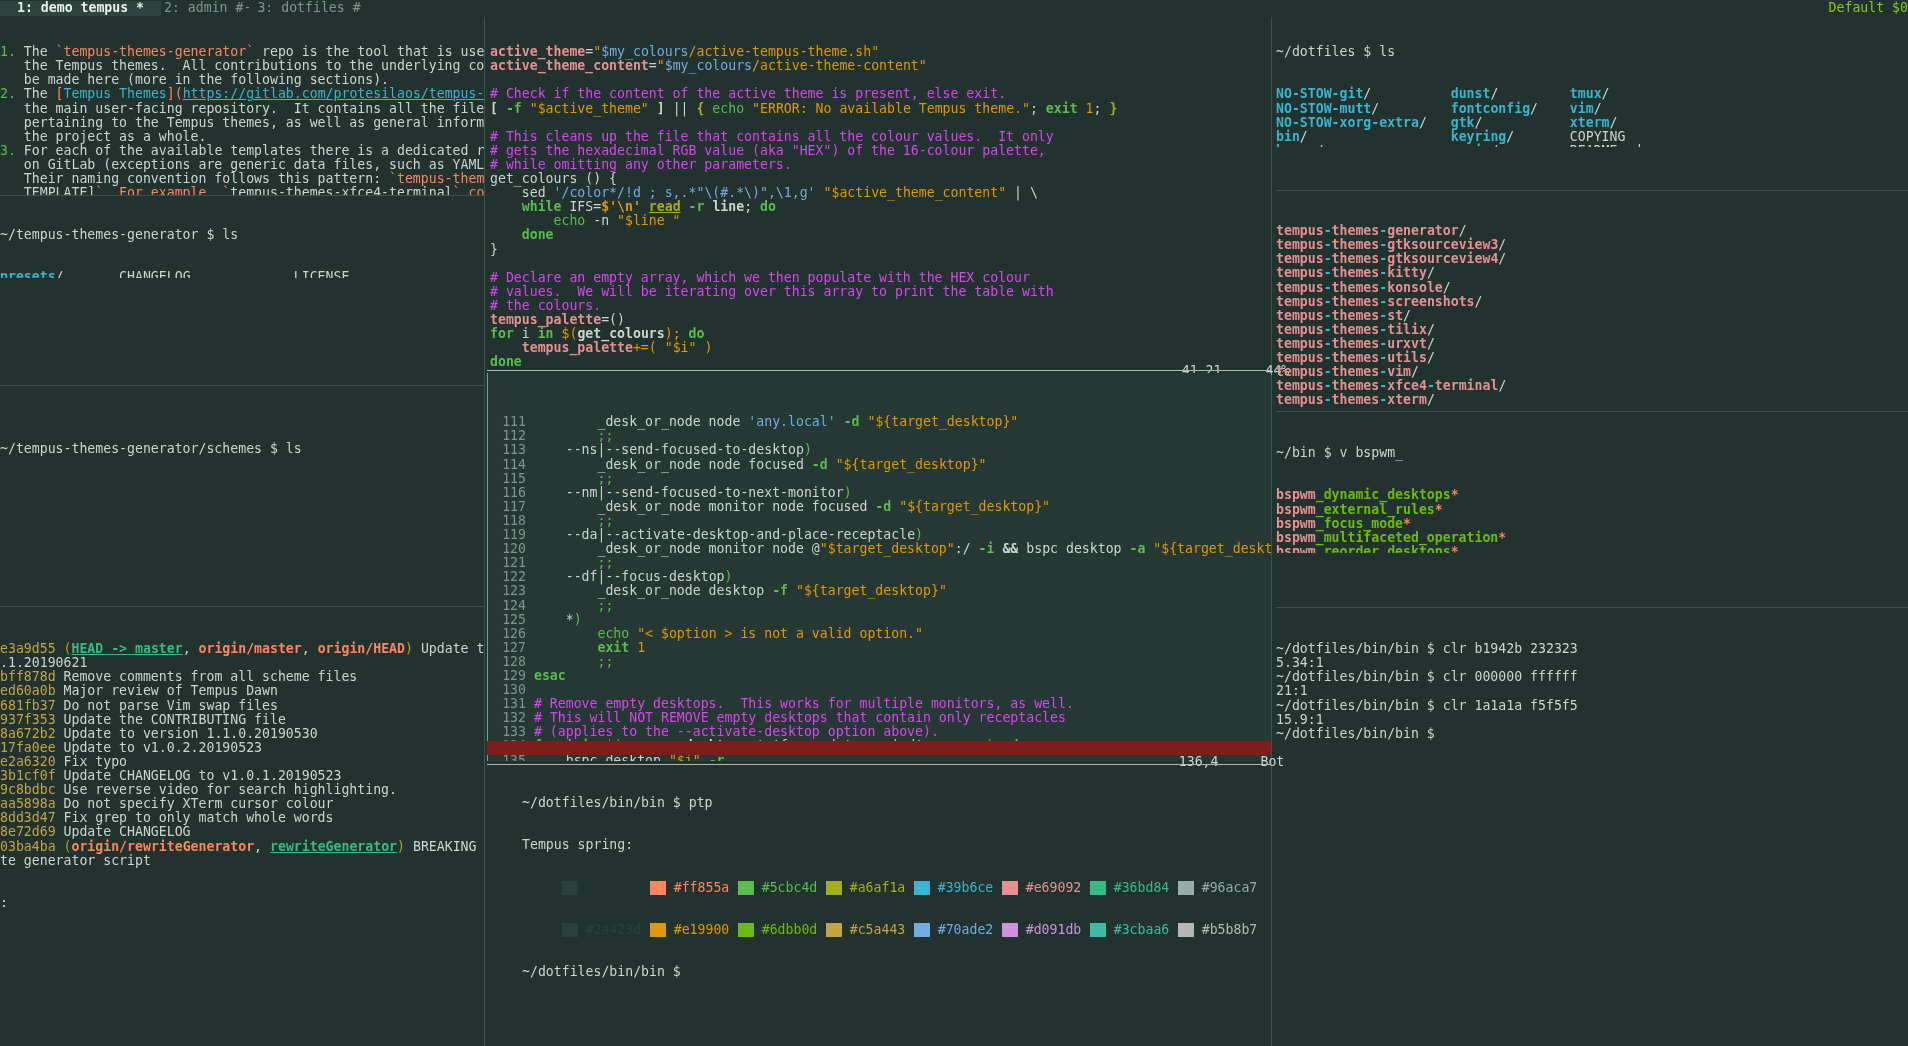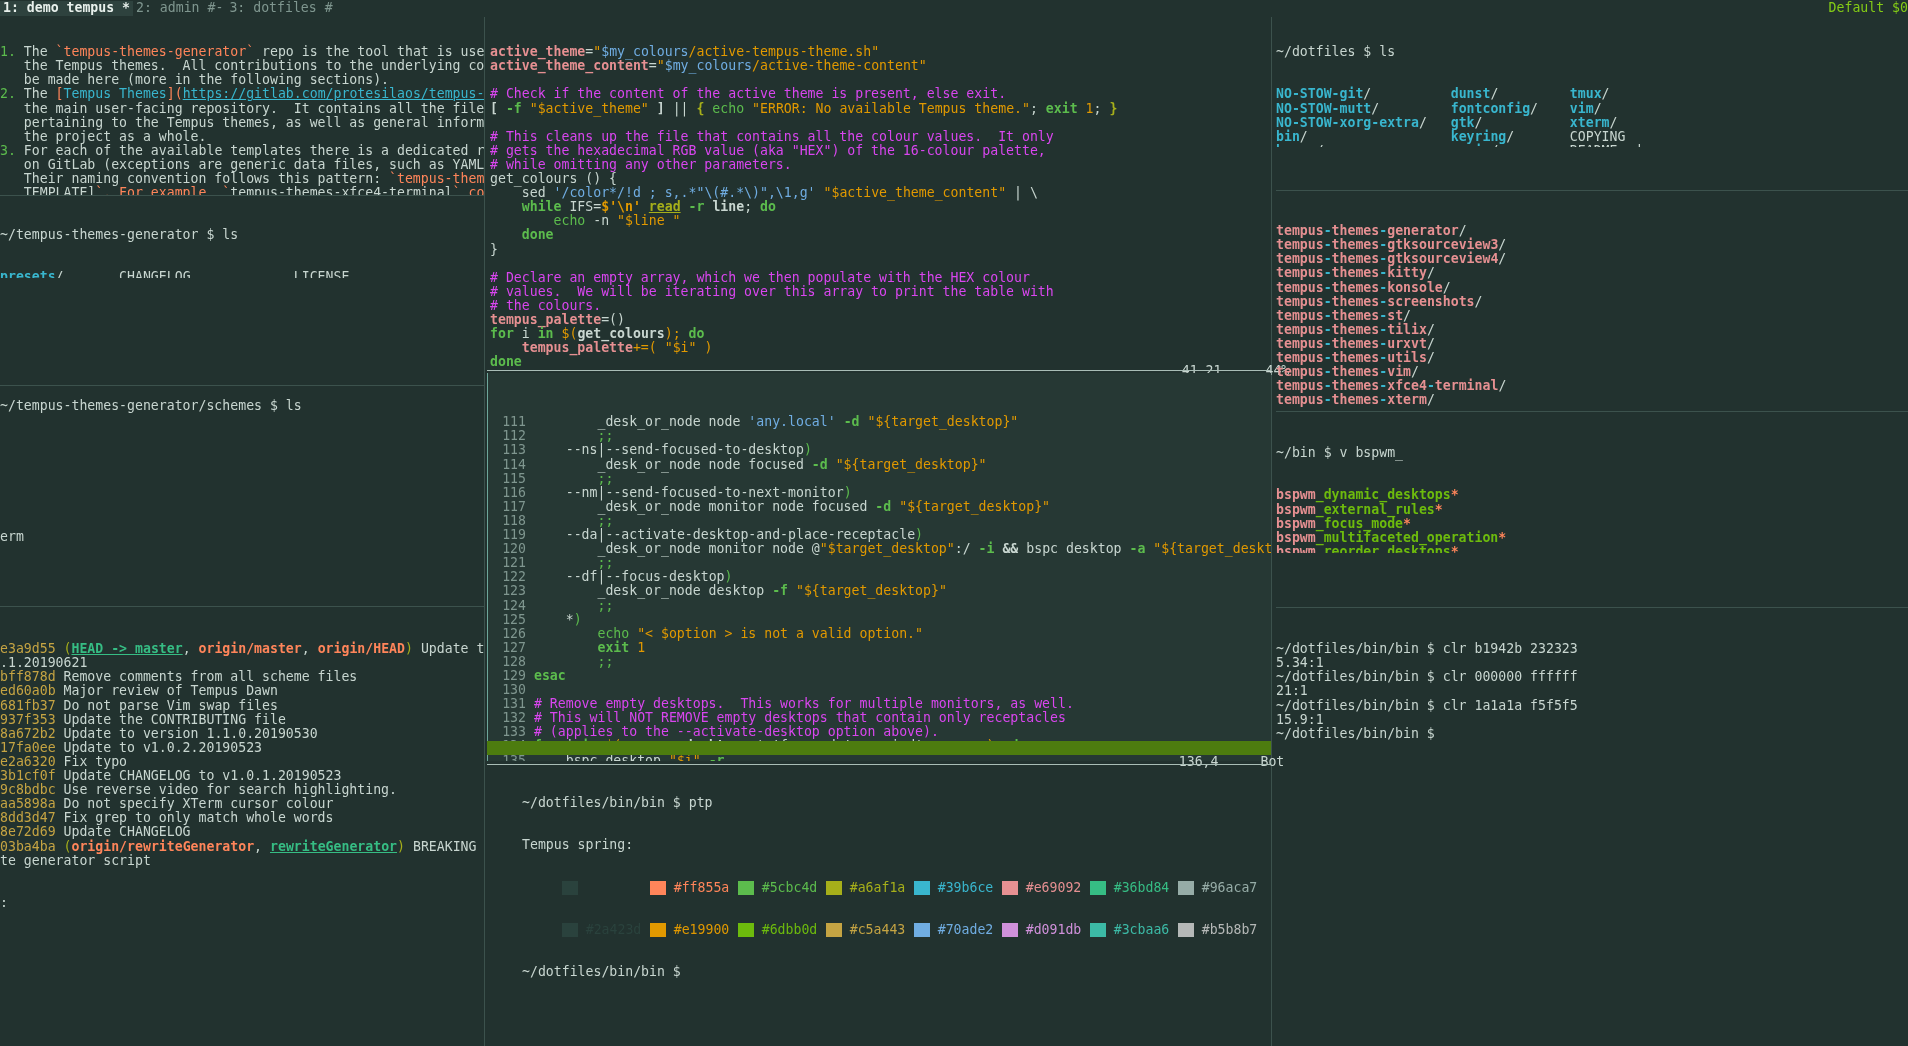--- a/index.html
+++ b/index.html
@@ -15,21 +15,21 @@
   }
   .screen { position:relative; width:1908px; height:1046px; background:#22322f; }
 
   
   .statusbar {
     position:absolute; left:0; top:0; width:1908px; height:17px;
     background:#22322f; color:#8ba39c;
     display:flex; align-items:center; white-space:pre;
     font-weight:bold; font-size:13.2px;
   }
-  .win-active { background:#2e423e; color:#e8f0ec; padding:0 3px; font-weight:bold; }
+  .win-active { background:#2e423e; color:#e8f0ec; padding:0 17px; font-weight:bold; }
   .win-inactive { color:#7f968f; font-weight:normal; padding:0 3px;}
   .status-right { margin-left:auto; color:#84cc16; font-weight:normal; padding-right:0;}
 
   
   .pane { position:absolute; overflow:hidden; white-space:pre; }
   .pane-body { white-space:pre; }
   .line { height:14.1px; white-space:pre; }
 
   
   .vsep { position:absolute; width:1px; background:#3c524d; }
@@ -88,54 +88,48 @@
   <div class="hsep" style="left:0; top:195px; width:484px;"></div>
 
   <div class="pane" style="left:0; top:200px; width:484px; height:78px;">
     <div class="line"><span class="c-fg">~/tempus-themes-generator $ ls</span></div>
     <div id="ls-generator-rows"><div class="line"><span class="c-cyan b">presets</span><span class="c-fg">/</span><span class="c-fg">       </span><span class="c-fg">CHANGELOG</span><span class="c-fg">             </span><span class="c-fg">LICENSE</span><span class="c-fg">                       </span></div></div>
     
   </div>
 
   <div class="hsep" style="left:0; top:385px; width:484px;"></div>
 
-  <div class="pane" style="left:0; top:371px; width:484px; height:62px;">
+  <div class="pane" style="left:0; top:414px; width:484px; height:62px;">
     <div class="line"><span class="c-fg">~/tempus-themes-generator/schemes $ ls</span></div>
     
     
     
   </div>
 
-  <div class="pane" style="left:0; top:502px; width:484px; height:62px;">
-    <div class="line"><span class="c-fg">erm</span></div>
-    
-    
-    
-  </div>
 
   <div class="hsep" style="left:0; top:606px; width:484px;"></div>
 
   <div class="pane" style="left:0; top:614px; width:484px; height:432px;">
     <div id="gitlog-body"><div class="line"><span class="c-olive">e3a9d55</span><span class="c-fg"> </span><span class="c-yellow">(</span><span class="c-teal b">HEAD -&gt; master</span><span class="c-fg">, </span><span class="c-red b">origin/master</span><span class="c-fg">, </span><span class="c-red b">origin/HEAD</span><span class="c-yellow">) </span><span class="c-fg">Update to version 1.1</span></div><div class="line"><span class="c-fg">.1.20190621</span></div><div class="line"><span class="c-olive">bff878d</span><span class="c-fg"> </span><span class="c-fg">Remove comments from all scheme files</span></div><div class="line"><span class="c-olive">ed60a0b</span><span class="c-fg"> </span><span class="c-fg">Major review of Tempus Dawn</span></div><div class="line"><span class="c-olive">681fb37</span><span class="c-fg"> </span><span class="c-fg">Do not parse Vim swap files</span></div><div class="line"><span class="c-olive">937f353</span><span class="c-fg"> </span><span class="c-fg">Update the CONTRIBUTING file</span></div><div class="line"><span class="c-olive">8a672b2</span><span class="c-fg"> </span><span class="c-fg">Update to version 1.1.0.20190530</span></div><div class="line"><span class="c-olive">17fa0ee</span><span class="c-fg"> </span><span class="c-fg">Update to v1.0.2.20190523</span></div><div class="line"><span class="c-olive">e2a6320</span><span class="c-fg"> </span><span class="c-fg">Fix typo</span></div><div class="line"><span class="c-olive">3b1cf0f</span><span class="c-fg"> </span><span class="c-fg">Update CHANGELOG to v1.0.1.20190523</span></div><div class="line"><span class="c-olive">9c8bdbc</span><span class="c-fg"> </span><span class="c-fg">Use reverse video for search highlighting.</span></div><div class="line"><span class="c-olive">aa5898a</span><span class="c-fg"> </span><span class="c-fg">Do not specify XTerm cursor colour</span></div><div class="line"><span class="c-olive">8dd3d47</span><span class="c-fg"> </span><span class="c-fg">Fix grep to only match whole words</span></div><div class="line"><span class="c-olive">8e72d69</span><span class="c-fg"> </span><span class="c-fg">Update CHANGELOG</span></div><div class="line"><span class="c-olive">03ba4ba</span><span class="c-fg"> </span><span class="c-yellow">(</span><span class="c-red b">origin/rewriteGenerator</span><span class="c-fg">, </span><span class="c-teal b">rewriteGenerator</span><span class="c-yellow">) </span><span class="c-fg">BREAKING CHANGE: Rewri</span></div><div class="line"><span class="c-fg">te generator script</span></div></div>
     <div class="line"><span class="c-fg">:</span></div>
   </div>
 
   <div class="pane" style="left:490px; top:17px; width:781px; height:350px;">
     <div id="code-colours"><div class="line"><span class="c-mag b">active_theme</span><span class="c-fg">=</span><span class="c-orange">"</span><span class="c-blue">$my_colours</span><span class="c-orange">/active-tempus-theme.sh"</span></div><div class="line"><span class="c-mag b">active_theme_content</span><span class="c-fg">=</span><span class="c-orange">"</span><span class="c-blue">$my_colours</span><span class="c-orange">/active-theme-content"</span></div><div class="line">&nbsp;</div><div class="line"><span class="c-cmt"># Check if the content of the active theme is present, else exit.</span></div><div class="line"><span class="c-fg b">[ </span><span class="c-green b">-f </span><span class="c-orange">"$active_theme"</span><span class="c-fg b"> ] </span><span class="c-fg">|| </span><span class="c-yellow b">{ </span><span class="c-green">echo </span><span class="c-orange">"ERROR: No available Tempus theme."</span><span class="c-fg">; </span><span class="c-green b">exit </span><span class="c-orange">1</span><span class="c-fg">; </span><span class="c-yellow b">}</span></div><div class="line">&nbsp;</div><div class="line"><span class="c-cmt"># This cleans up the file that contains all the colour values.  It only</span></div><div class="line"><span class="c-cmt"># gets the hexadecimal RGB value (aka "HEX") of the 16-colour palette,</span></div><div class="line"><span class="c-cmt"># while omitting any other parameters.</span></div><div class="line"><span class="c-fg">get_colours () {</span></div><div class="line"><span class="c-fg">    sed </span><span class="c-blue">'/color*/!d ; s,.*"\(#.*\)",\1,g'</span><span class="c-fg"> </span><span class="c-orange">"$active_theme_content"</span><span class="c-fg"> | \</span></div><div class="line"><span class="c-green b">    while </span><span class="c-fg">IFS</span><span class="c-fg">=</span><span class="c-orange b">$'\n'</span><span class="c-fg"> </span><span class="c-yellow b u">read</span><span class="c-green b"> -r </span><span class="c-fg b">line</span><span class="c-fg">; </span><span class="c-green b">do</span></div><div class="line"><span class="c-green">        echo </span><span class="c-fg">-n </span><span class="c-orange">"$line "</span></div><div class="line"><span class="c-green b">    done</span></div><div class="line"><span class="c-fg">}</span></div><div class="line">&nbsp;</div><div class="line"><span class="c-cmt"># Declare an empty array, which we then populate with the HEX colour</span></div><div class="line"><span class="c-cmt"># values.  We will be iterating over this array to print the table with</span></div><div class="line"><span class="c-cmt"># the colours.</span></div><div class="line"><span class="c-mag b">tempus_palette</span><span class="c-fg">=()</span></div><div class="line"><span class="c-green b">for </span><span class="c-fg">i </span><span class="c-green b">in </span><span class="c-orange">$(</span><span class="c-fg b">get_colours</span><span class="c-orange">); </span><span class="c-green b">do</span></div><div class="line"><span class="c-mag b">    tempus_palette</span><span class="c-orange">+=( </span><span class="c-orange">"$i"</span><span class="c-orange"> )</span></div><div class="line"><span class="c-green b">done</span></div></div>
   </div>
   <div class="line ruler" style="position:absolute; left:490px; top:350px; width:781px;">
     <span style="display:inline-block;width:660px;"></span><span>41,21</span><span style="display:inline-block;width:44px;"></span><span>44%</span>
   </div>
   <div class="hsep-bright" style="left:487px; top:370px; width:784px;"></div>
 
   <div class="pane gutterbg" style="left:487px; top:373px; width:784px; height:388px; background:#263834;">
     <div class="vsep" style="left:0; top:0; height:388px; background:#6ea79a;"></div>
     <div id="code-bspwm" style="padding-left:3px;"><div class="line"><span class="lnum">111</span><span class="c-fg"> </span><span class="c-fg">        _desk_or_node node </span><span class="c-blue">'any.local'</span><span class="c-fg"> </span><span class="c-green b">-d </span><span class="c-orange">"${target_desktop}"</span></div><div class="line"><span class="lnum">112</span><span class="c-fg"> </span><span class="c-green">        ;;</span></div><div class="line"><span class="lnum">113</span><span class="c-fg"> </span><span class="c-fg">    --ns</span><span class="c-fg">|</span><span class="c-fg">--send-focused-to-desktop</span><span class="c-green">)</span></div><div class="line"><span class="lnum">114</span><span class="c-fg"> </span><span class="c-fg">        _desk_or_node node focused </span><span class="c-green b">-d </span><span class="c-orange">"${target_desktop}"</span></div><div class="line"><span class="lnum">115</span><span class="c-fg"> </span><span class="c-green">        ;;</span></div><div class="line"><span class="lnum">116</span><span class="c-fg"> </span><span class="c-fg">    --nm</span><span class="c-fg">|</span><span class="c-fg">--send-focused-to-next-monitor</span><span class="c-green">)</span></div><div class="line"><span class="lnum">117</span><span class="c-fg"> </span><span class="c-fg">        _desk_or_node monitor node focused </span><span class="c-green b">-d </span><span class="c-orange">"${target_desktop}"</span></div><div class="line"><span class="lnum">118</span><span class="c-fg"> </span><span class="c-green">        ;;</span></div><div class="line"><span class="lnum">119</span><span class="c-fg"> </span><span class="c-fg">    --da</span><span class="c-fg">|</span><span class="c-fg">--activate-desktop-and-place-receptacle</span><span class="c-green">)</span></div><div class="line"><span class="lnum">120</span><span class="c-fg"> </span><span class="c-fg">        _desk_or_node monitor node @</span><span class="c-orange">"$target_desktop"</span><span class="c-fg">:/ </span><span class="c-green b">-i </span><span class="c-fg b">&amp;&amp; </span><span class="c-fg">bspc desktop </span><span class="c-green b">-a </span><span class="c-orange">"${target_desktop}"</span></div><div class="line"><span class="lnum">121</span><span class="c-fg"> </span><span class="c-green">        ;;</span></div><div class="line"><span class="lnum">122</span><span class="c-fg"> </span><span class="c-fg">    --df</span><span class="c-fg">|</span><span class="c-fg">--focus-desktop</span><span class="c-green">)</span></div><div class="line"><span class="lnum">123</span><span class="c-fg"> </span><span class="c-fg">        _desk_or_node desktop </span><span class="c-green b">-f </span><span class="c-orange">"${target_desktop}"</span></div><div class="line"><span class="lnum">124</span><span class="c-fg"> </span><span class="c-green">        ;;</span></div><div class="line"><span class="lnum">125</span><span class="c-fg"> </span><span class="c-fg">    *</span><span class="c-green">)</span></div><div class="line"><span class="lnum">126</span><span class="c-fg"> </span><span class="c-green">        echo </span><span class="c-orange">"&lt; $option &gt; is not a valid option."</span></div><div class="line"><span class="lnum">127</span><span class="c-fg"> </span><span class="c-green b">        exit </span><span class="c-orange">1</span></div><div class="line"><span class="lnum">128</span><span class="c-fg"> </span><span class="c-green">        ;;</span></div><div class="line"><span class="lnum">129</span><span class="c-fg"> </span><span class="c-green b">esac</span></div><div class="line"><span class="lnum">130</span><span class="c-fg"> </span></div><div class="line"><span class="lnum">131</span><span class="c-fg"> </span><span class="c-cmt"># Remove empty desktops.  This works for multiple monitors, as well.</span></div><div class="line"><span class="lnum">132</span><span class="c-fg"> </span><span class="c-cmt"># This will NOT REMOVE empty desktops that contain only receptacles</span></div><div class="line"><span class="lnum">133</span><span class="c-fg"> </span><span class="c-cmt"># (applies to the --activate-desktop option above).</span></div><div class="line"><span class="lnum">134</span><span class="c-fg"> </span><span class="c-green b">for </span><span class="c-fg">i </span><span class="c-green b">in </span><span class="c-orange">$( </span><span class="c-fg b">_query_desktops</span><span class="c-fg"> '.!focused.!occupied' </span><span class="c-fg b">--names</span><span class="c-orange">); </span><span class="c-green b">do</span></div><div class="line"><span class="lnum">135</span><span class="c-fg"> </span><span class="c-fg">    bspc desktop </span><span class="c-orange">"$i" </span><span class="c-green b">-r</span></div></div>
   </div>
-  <div class="line ruler" style="position:absolute; left:487px; top:741px; width:784px; background:#4d7c0f;">
+  <div class="line ruler" style="position:absolute; left:487px; top:741px; width:784px; background:#7f1d1d;">
     <span style="display:inline-block;width:660px;"></span><span>136,4</span><span style="display:inline-block;width:42px;"></span><span>Bot</span>
   </div>
   <div class="hsep-bright" style="left:487px; top:764px; width:784px;"></div>
 
   <div class="pane" style="left:490px; top:768px; width:781px; height:278px;margin-left:32px;">
     <div class="line"><span class="c-fg">~/dotfiles/bin/bin $ ptp</span></div>
     <div class="line"><span class="c-fg">Tempus spring:</span></div>
     <div id="palette-row1" class="palette-row"><span>     </span><span class="swatch" style="background: rgb(42, 66, 61);"></span><span class="hexlabel" style="color: transparent;"></span><span class="swatch" style="background: rgb(255, 133, 90);"></span><span class="hexlabel" style="color: rgb(255, 133, 90);">#ff855a</span><span class="swatch" style="background: rgb(92, 188, 77);"></span><span class="hexlabel" style="color: rgb(92, 188, 77);">#5cbc4d</span><span class="swatch" style="background: rgb(166, 175, 26);"></span><span class="hexlabel" style="color: rgb(166, 175, 26);">#a6af1a</span><span class="swatch" style="background: rgb(57, 182, 206);"></span><span class="hexlabel" style="color: rgb(57, 182, 206);">#39b6ce</span><span class="swatch" style="background: rgb(230, 144, 146);"></span><span class="hexlabel" style="color: rgb(230, 144, 146);">#e69092</span><span class="swatch" style="background: rgb(54, 189, 132);"></span><span class="hexlabel" style="color: rgb(54, 189, 132);">#36bd84</span><span class="swatch" style="background: rgb(150, 172, 167);"></span><span class="hexlabel" style="color: rgb(150, 172, 167);">#96aca7</span></div>
     <div id="palette-row2" class="palette-row"><span>     </span><span class="swatch" style="background: rgb(42, 66, 61);"></span><span class="hexlabel" style="color: rgb(42, 66, 61);">#2a423d</span><span class="swatch" style="background: rgb(225, 153, 0);"></span><span class="hexlabel" style="color: rgb(225, 153, 0);">#e19900</span><span class="swatch" style="background: rgb(109, 187, 13);"></span><span class="hexlabel" style="color: rgb(109, 187, 13);">#6dbb0d</span><span class="swatch" style="background: rgb(197, 164, 67);"></span><span class="hexlabel" style="color: rgb(197, 164, 67);">#c5a443</span><span class="swatch" style="background: rgb(112, 173, 226);"></span><span class="hexlabel" style="color: rgb(112, 173, 226);">#70ade2</span><span class="swatch" style="background: rgb(208, 145, 219);"></span><span class="hexlabel" style="color: rgb(208, 145, 219);">#d091db</span><span class="swatch" style="background: rgb(60, 186, 166);"></span><span class="hexlabel" style="color: rgb(60, 186, 166);">#3cbaa6</span><span class="swatch" style="background: rgb(181, 184, 183);"></span><span class="hexlabel" style="color: rgb(181, 184, 183);">#b5b8b7</span></div>
     <div class="line"><span class="c-fg">~/dotfiles/bin/bin $</span></div>

